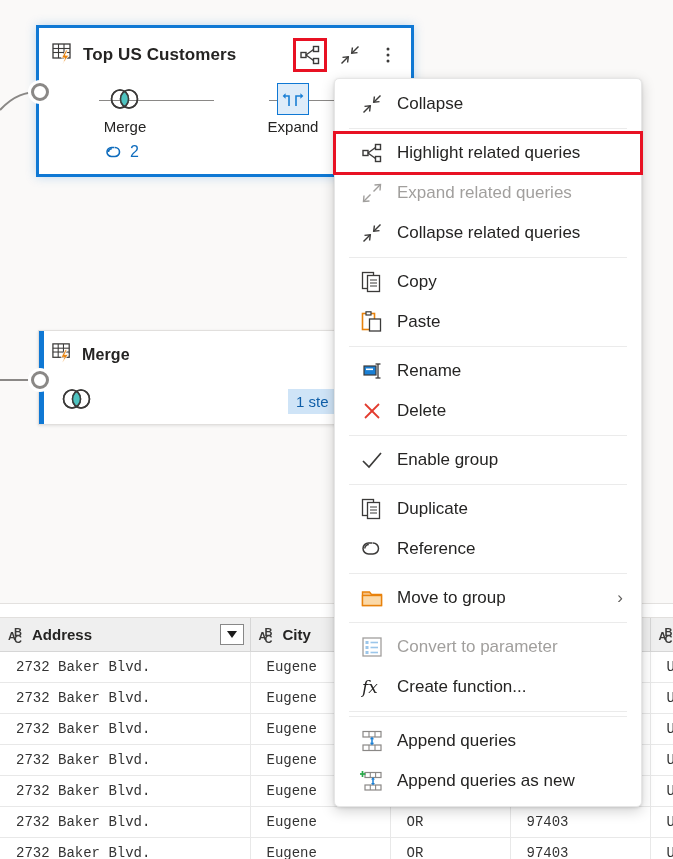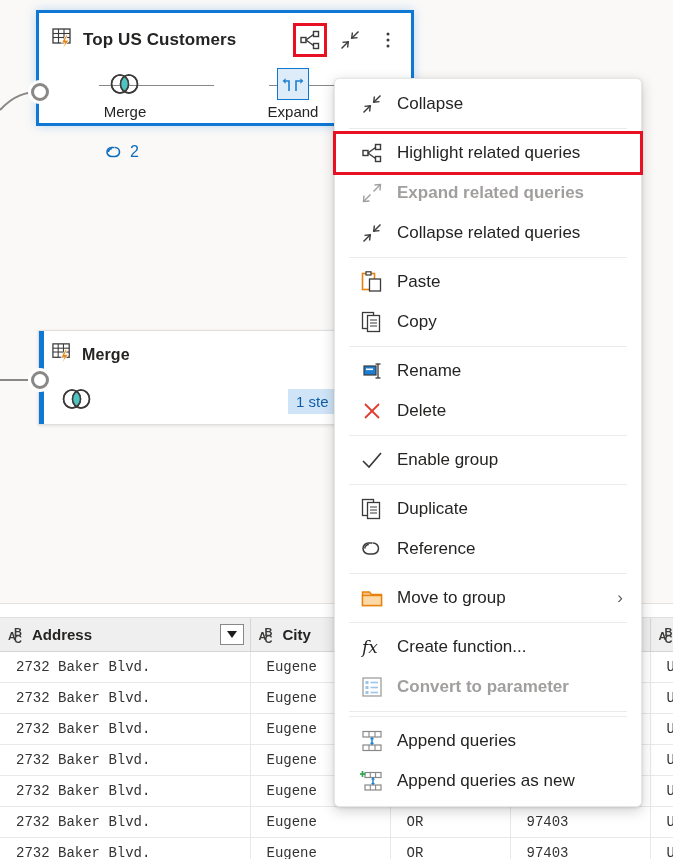--- a/index.html
+++ b/index.html
@@ -21,21 +21,21 @@
 
   
   .wires { position: absolute; left: 0; top: 0; width: 673px; height: 604px; }
 
   
   .card {
     position: absolute;
     background: #ffffff;
   }
   .card-sel {
-    left: 36px; top: 10px; width: 378px; height: 116px;
+    left: 36px; top: 25px; width: 378px; height: 152px;
     border: 3px solid #0f78d4;
     box-shadow: 0 0 10px rgba(15,120,212,.25);
   }
   .card-plain {
     left: 38px; top: 330px; width: 330px; height: 95px;
     border: 1px solid #e1dfdd;
     box-shadow: 0 1px 3px rgba(0,0,0,.10);
   }
   .card-plain .accent {
     position: absolute; left: 0; top: 0; bottom: 0; width: 5px;
@@ -125,21 +125,21 @@
     cursor: pointer; position: relative;
   }
   .mi .mi-ico {
     width: 30px; min-width: 30px; height: 26px;
     display: flex; align-items: center; justify-content: center;
     margin-right: 10px;
   }
   .mi .mi-label {
     font-size: 17px; color: #252423; white-space: nowrap;
   }
-  .mi.disabled { cursor: default; font-weight: bold; }
+  .mi.disabled { cursor: default; }
   .mi.disabled .mi-label { color: #a19f9d; }
   .mi .chev { margin-left: auto; color: #605e5c; font-size: 17px; }
   .sep { height: 1px; background: #ebebeb; margin: 4px 14px; }
   .mi.outlined {
     outline: 3px solid #e81123;
     outline-offset: -1px;
     z-index: 2;
     background: #fff;
   }
 
@@ -483,81 +483,81 @@
       <line x1="18.5" y1="1.5" x2="12" y2="8" stroke="#3b3a39" stroke-width="1.4"></line>
       <polyline points="12.4,2.5 11.7,8.3 17.5,7.6" fill="none" stroke="#3b3a39" stroke-width="1.4"></polyline>
           </svg>
         </span>
         <span class="mi-label">Collapse related queries</span>
       </div>
       <div class="sep"></div>
       <div class="mi">
         <span class="mi-ico">
           <svg width="22" height="22" viewBox="0 0 22 22">
+      <rect x="1.5" y="1.5" width="11" height="16" fill="#fff" stroke="#3b3a39" stroke-width="1.3"></rect>
+      <rect x="6.5" y="4.5" width="12" height="16" fill="#fff" stroke="#3b3a39" stroke-width="1.3"></rect>
+      <line x1="9" y1="9" x2="16" y2="9" stroke="#3b3a39" stroke-width="1"></line>
+      <line x1="9" y1="12" x2="16" y2="12" stroke="#3b3a39" stroke-width="1"></line>
+      <line x1="9" y1="15" x2="16" y2="15" stroke="#3b3a39" stroke-width="1"></line>
+          </svg>
+        </span>
+        <span class="mi-label">Copy</span>
+      </div>
+      <div class="mi">
+        <span class="mi-ico">
+          <svg width="22" height="22" viewBox="0 0 22 22">
       <rect x="1.5" y="2.5" width="12" height="16" fill="#fff" stroke="#e8820c" stroke-width="1.6"></rect>
       <rect x="5" y="0.8" width="5" height="3.2" fill="#fff" stroke="#3b3a39" stroke-width="1.2"></rect>
       <rect x="8.5" y="8" width="11" height="12" fill="#fff" stroke="#3b3a39" stroke-width="1.3"></rect>
           </svg>
         </span>
         <span class="mi-label">Paste</span>
       </div>
+      <div class="sep"></div>
+      <div class="mi">
+        <span class="mi-ico">
+          <svg width="22" height="20" viewBox="0 0 22 20">
+      <rect x="3" y="5" width="12" height="9" fill="#1a7fd4" stroke="#3b3a39" stroke-width="1.2"></rect>
+      <rect x="5" y="7.5" width="7" height="1.6" fill="#fff"></rect>
+      <line x1="17" y1="3" x2="17" y2="17" stroke="#3b3a39" stroke-width="1.3"></line>
+      <line x1="14.5" y1="3" x2="19.5" y2="3" stroke="#3b3a39" stroke-width="1.3"></line>
+      <line x1="14.5" y1="17" x2="19.5" y2="17" stroke="#3b3a39" stroke-width="1.3"></line>
+          </svg>
+        </span>
+        <span class="mi-label">Rename</span>
+      </div>
+      <div class="mi">
+        <span class="mi-ico">
+          <svg width="20" height="20" viewBox="0 0 20 20">
+      <line x1="3" y1="3" x2="17" y2="17" stroke="#e33b2e" stroke-width="1.8"></line>
+      <line x1="17" y1="3" x2="3" y2="17" stroke="#e33b2e" stroke-width="1.8"></line>
+          </svg>
+        </span>
+        <span class="mi-label">Delete</span>
+      </div>
+      <div class="sep"></div>
+      <div class="mi">
+        <span class="mi-ico">
+          <svg width="22" height="20" viewBox="0 0 22 20">
+      <polyline points="2,11 8,17 20,3" fill="none" stroke="#3b3a39" stroke-width="1.7"></polyline>
+          </svg>
+        </span>
+        <span class="mi-label">Enable group</span>
+      </div>
+      <div class="sep"></div>
       <div class="mi">
         <span class="mi-ico">
           <svg width="22" height="22" viewBox="0 0 22 22">
       <rect x="1.5" y="1.5" width="11" height="16" fill="#fff" stroke="#3b3a39" stroke-width="1.3"></rect>
       <rect x="6.5" y="4.5" width="12" height="16" fill="#fff" stroke="#3b3a39" stroke-width="1.3"></rect>
       <line x1="9" y1="9" x2="16" y2="9" stroke="#3b3a39" stroke-width="1"></line>
       <line x1="9" y1="12" x2="16" y2="12" stroke="#3b3a39" stroke-width="1"></line>
       <line x1="9" y1="15" x2="16" y2="15" stroke="#3b3a39" stroke-width="1"></line>
           </svg>
         </span>
-        <span class="mi-label">Copy</span>
-      </div>
-      <div class="sep"></div>
-      <div class="mi">
-        <span class="mi-ico">
-          <svg width="22" height="20" viewBox="0 0 22 20">
-      <rect x="3" y="5" width="12" height="9" fill="#1a7fd4" stroke="#3b3a39" stroke-width="1.2"></rect>
-      <rect x="5" y="7.5" width="7" height="1.6" fill="#fff"></rect>
-      <line x1="17" y1="3" x2="17" y2="17" stroke="#3b3a39" stroke-width="1.3"></line>
-      <line x1="14.5" y1="3" x2="19.5" y2="3" stroke="#3b3a39" stroke-width="1.3"></line>
-      <line x1="14.5" y1="17" x2="19.5" y2="17" stroke="#3b3a39" stroke-width="1.3"></line>
-          </svg>
-        </span>
-        <span class="mi-label">Rename</span>
-      </div>
-      <div class="mi">
-        <span class="mi-ico">
-          <svg width="20" height="20" viewBox="0 0 20 20">
-      <line x1="3" y1="3" x2="17" y2="17" stroke="#e33b2e" stroke-width="1.8"></line>
-      <line x1="17" y1="3" x2="3" y2="17" stroke="#e33b2e" stroke-width="1.8"></line>
-          </svg>
-        </span>
-        <span class="mi-label">Delete</span>
-      </div>
-      <div class="sep"></div>
-      <div class="mi">
-        <span class="mi-ico">
-          <svg width="22" height="20" viewBox="0 0 22 20">
-      <polyline points="2,11 8,17 20,3" fill="none" stroke="#3b3a39" stroke-width="1.7"></polyline>
-          </svg>
-        </span>
-        <span class="mi-label">Enable group</span>
-      </div>
-      <div class="sep"></div>
-      <div class="mi">
-        <span class="mi-ico">
-          <svg width="22" height="22" viewBox="0 0 22 22">
-      <rect x="1.5" y="1.5" width="11" height="16" fill="#fff" stroke="#3b3a39" stroke-width="1.3"></rect>
-      <rect x="6.5" y="4.5" width="12" height="16" fill="#fff" stroke="#3b3a39" stroke-width="1.3"></rect>
-      <line x1="9" y1="9" x2="16" y2="9" stroke="#3b3a39" stroke-width="1"></line>
-      <line x1="9" y1="12" x2="16" y2="12" stroke="#3b3a39" stroke-width="1"></line>
-      <line x1="9" y1="15" x2="16" y2="15" stroke="#3b3a39" stroke-width="1"></line>
-          </svg>
-        </span>
         <span class="mi-label">Duplicate</span>
       </div>
       <div class="mi">
         <span class="mi-ico">
           <svg width="24" height="20" viewBox="0 0 24 20">
       <path d="M13 4 a5 5 0 0 1 0 11 H8.5 a5 5 0 0 1 0 -11 h4" fill="none" stroke="#3b3a39" stroke-width="1.5"></path>
       <path d="M4.8 9.5 a4 4 0 0 1 4 -4" fill="none" stroke="#3b3a39" stroke-width="1.5"></path>
           </svg>
         </span>
         <span class="mi-label">Reference</span>
@@ -567,41 +567,41 @@
         <span class="mi-ico">
           <svg width="22" height="20" viewBox="0 0 22 20">
       <path d="M1.5 4 h7 l2 2.5 h10 v11 h-19 Z" fill="#f5c083" stroke="#e8820c" stroke-width="1.4"></path>
       <rect x="1.5" y="7.5" width="19" height="10" fill="#fbd9a8" stroke="#e8820c" stroke-width="1.4"></rect>
           </svg>
         </span>
         <span class="mi-label">Move to group</span>
         <span class="chev">›</span>
       </div>
       <div class="sep"></div>
-      <div class="mi">
-        <span class="mi-ico">
-          <svg width="22" height="20" viewBox="0 0 22 20">
-            <text x="1" y="16" font-family="DejaVu Serif, serif" font-size="17" font-style="italic" fill="#252423">fx</text>
-          </svg>
-        </span>
-        <span class="mi-label">Create function...</span>
-      </div>
       <div class="mi disabled">
         <span class="mi-ico">
           <svg width="22" height="22" viewBox="0 0 22 22">
       <rect x="2" y="2" width="18" height="18" fill="#fff" stroke="#a19f9d" stroke-width="1.3"></rect>
       <rect x="4.5" y="5" width="3" height="3" fill="#9bc6ea"></rect>
       <rect x="4.5" y="10" width="3" height="3" fill="#9bc6ea"></rect>
       <rect x="4.5" y="15" width="3" height="3" fill="#9bc6ea"></rect>
       <line x1="9.5" y1="6.5" x2="17" y2="6.5" stroke="#9bc6ea" stroke-width="1.6"></line>
       <line x1="9.5" y1="11.5" x2="17" y2="11.5" stroke="#9bc6ea" stroke-width="1.6"></line>
       <line x1="9.5" y1="16.5" x2="17" y2="16.5" stroke="#9bc6ea" stroke-width="1.6"></line>
           </svg>
         </span>
         <span class="mi-label">Convert to parameter</span>
+      </div>
+      <div class="mi">
+        <span class="mi-ico">
+          <svg width="22" height="20" viewBox="0 0 22 20">
+            <text x="1" y="16" font-family="DejaVu Serif, serif" font-size="17" font-style="italic" fill="#252423">fx</text>
+          </svg>
+        </span>
+        <span class="mi-label">Create function...</span>
       </div>
       <div class="sep"></div>
       <div class="sep"></div>
       <div class="mi">
         <span class="mi-ico">
           <svg width="24" height="22" viewBox="0 0 24 22">
       <rect x="3" y="1.5" width="18" height="5.5" fill="#fff" stroke="#8a8886" stroke-width="1.2"></rect>
       <line x1="9" y1="1.5" x2="9" y2="7" stroke="#8a8886" stroke-width="1.1"></line>
       <line x1="15" y1="1.5" x2="15" y2="7" stroke="#8a8886" stroke-width="1.1"></line>
       <rect x="3" y="15" width="18" height="5.5" fill="#fff" stroke="#8a8886" stroke-width="1.2"></rect>

